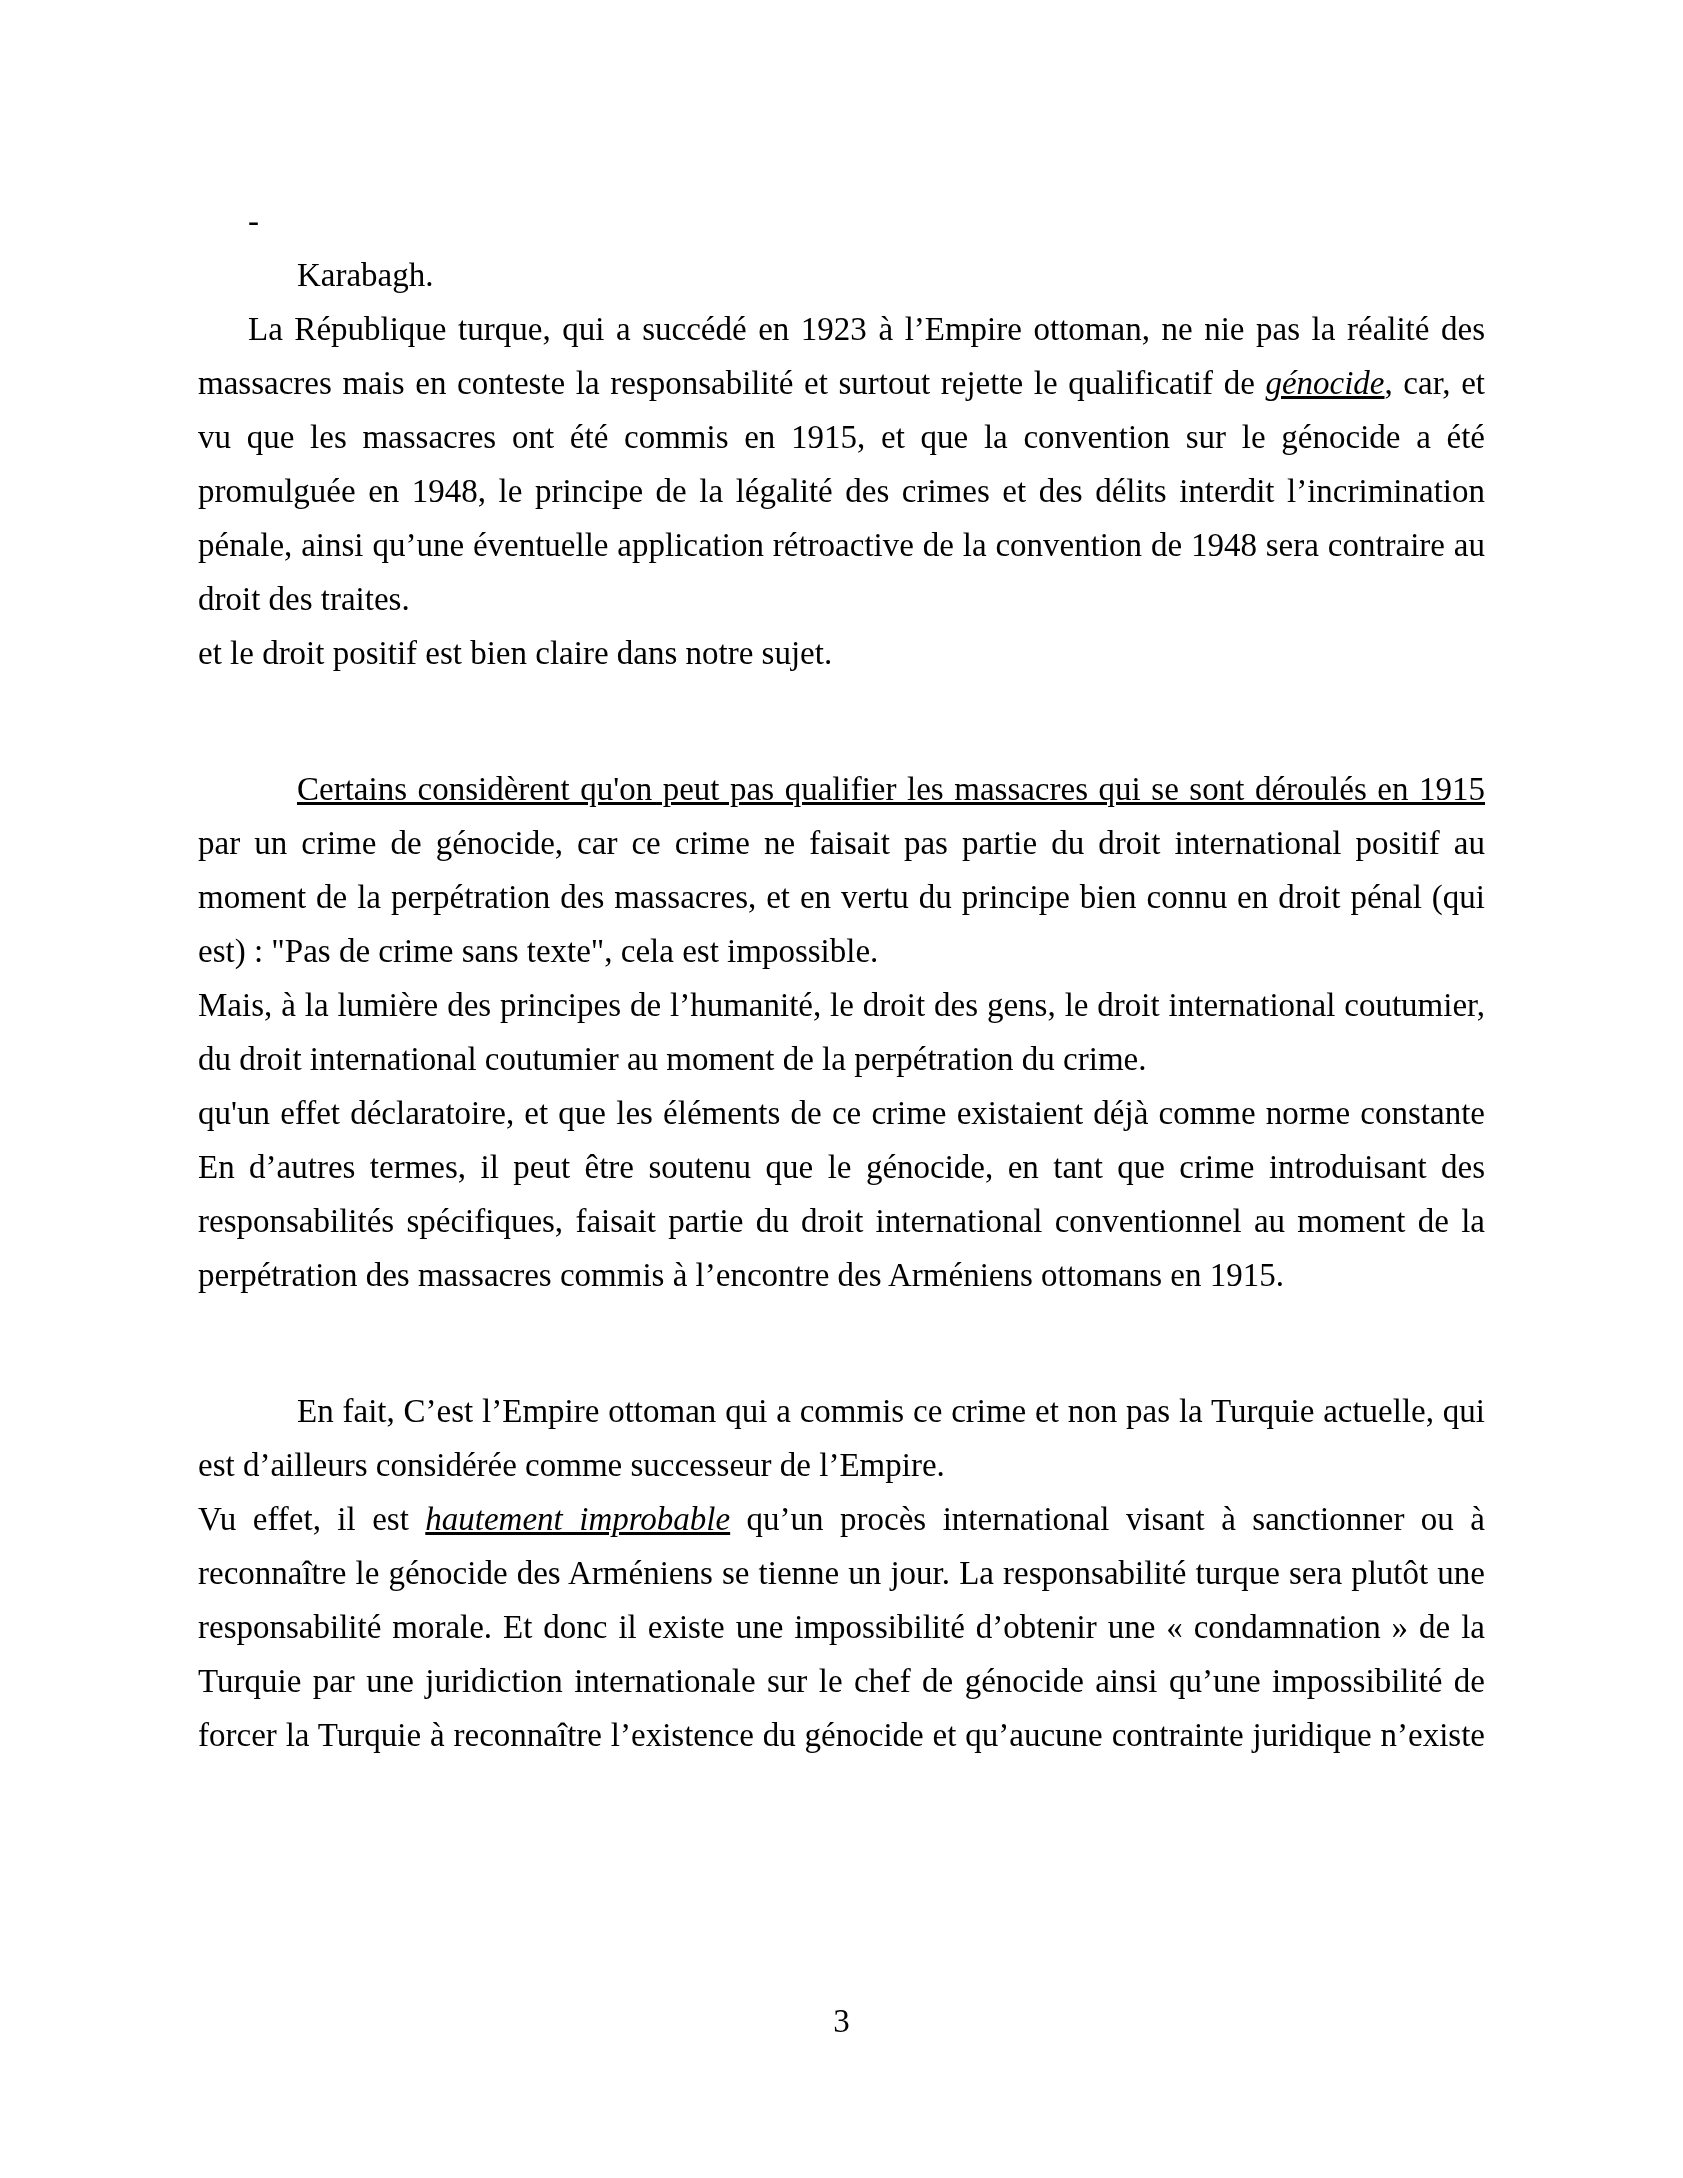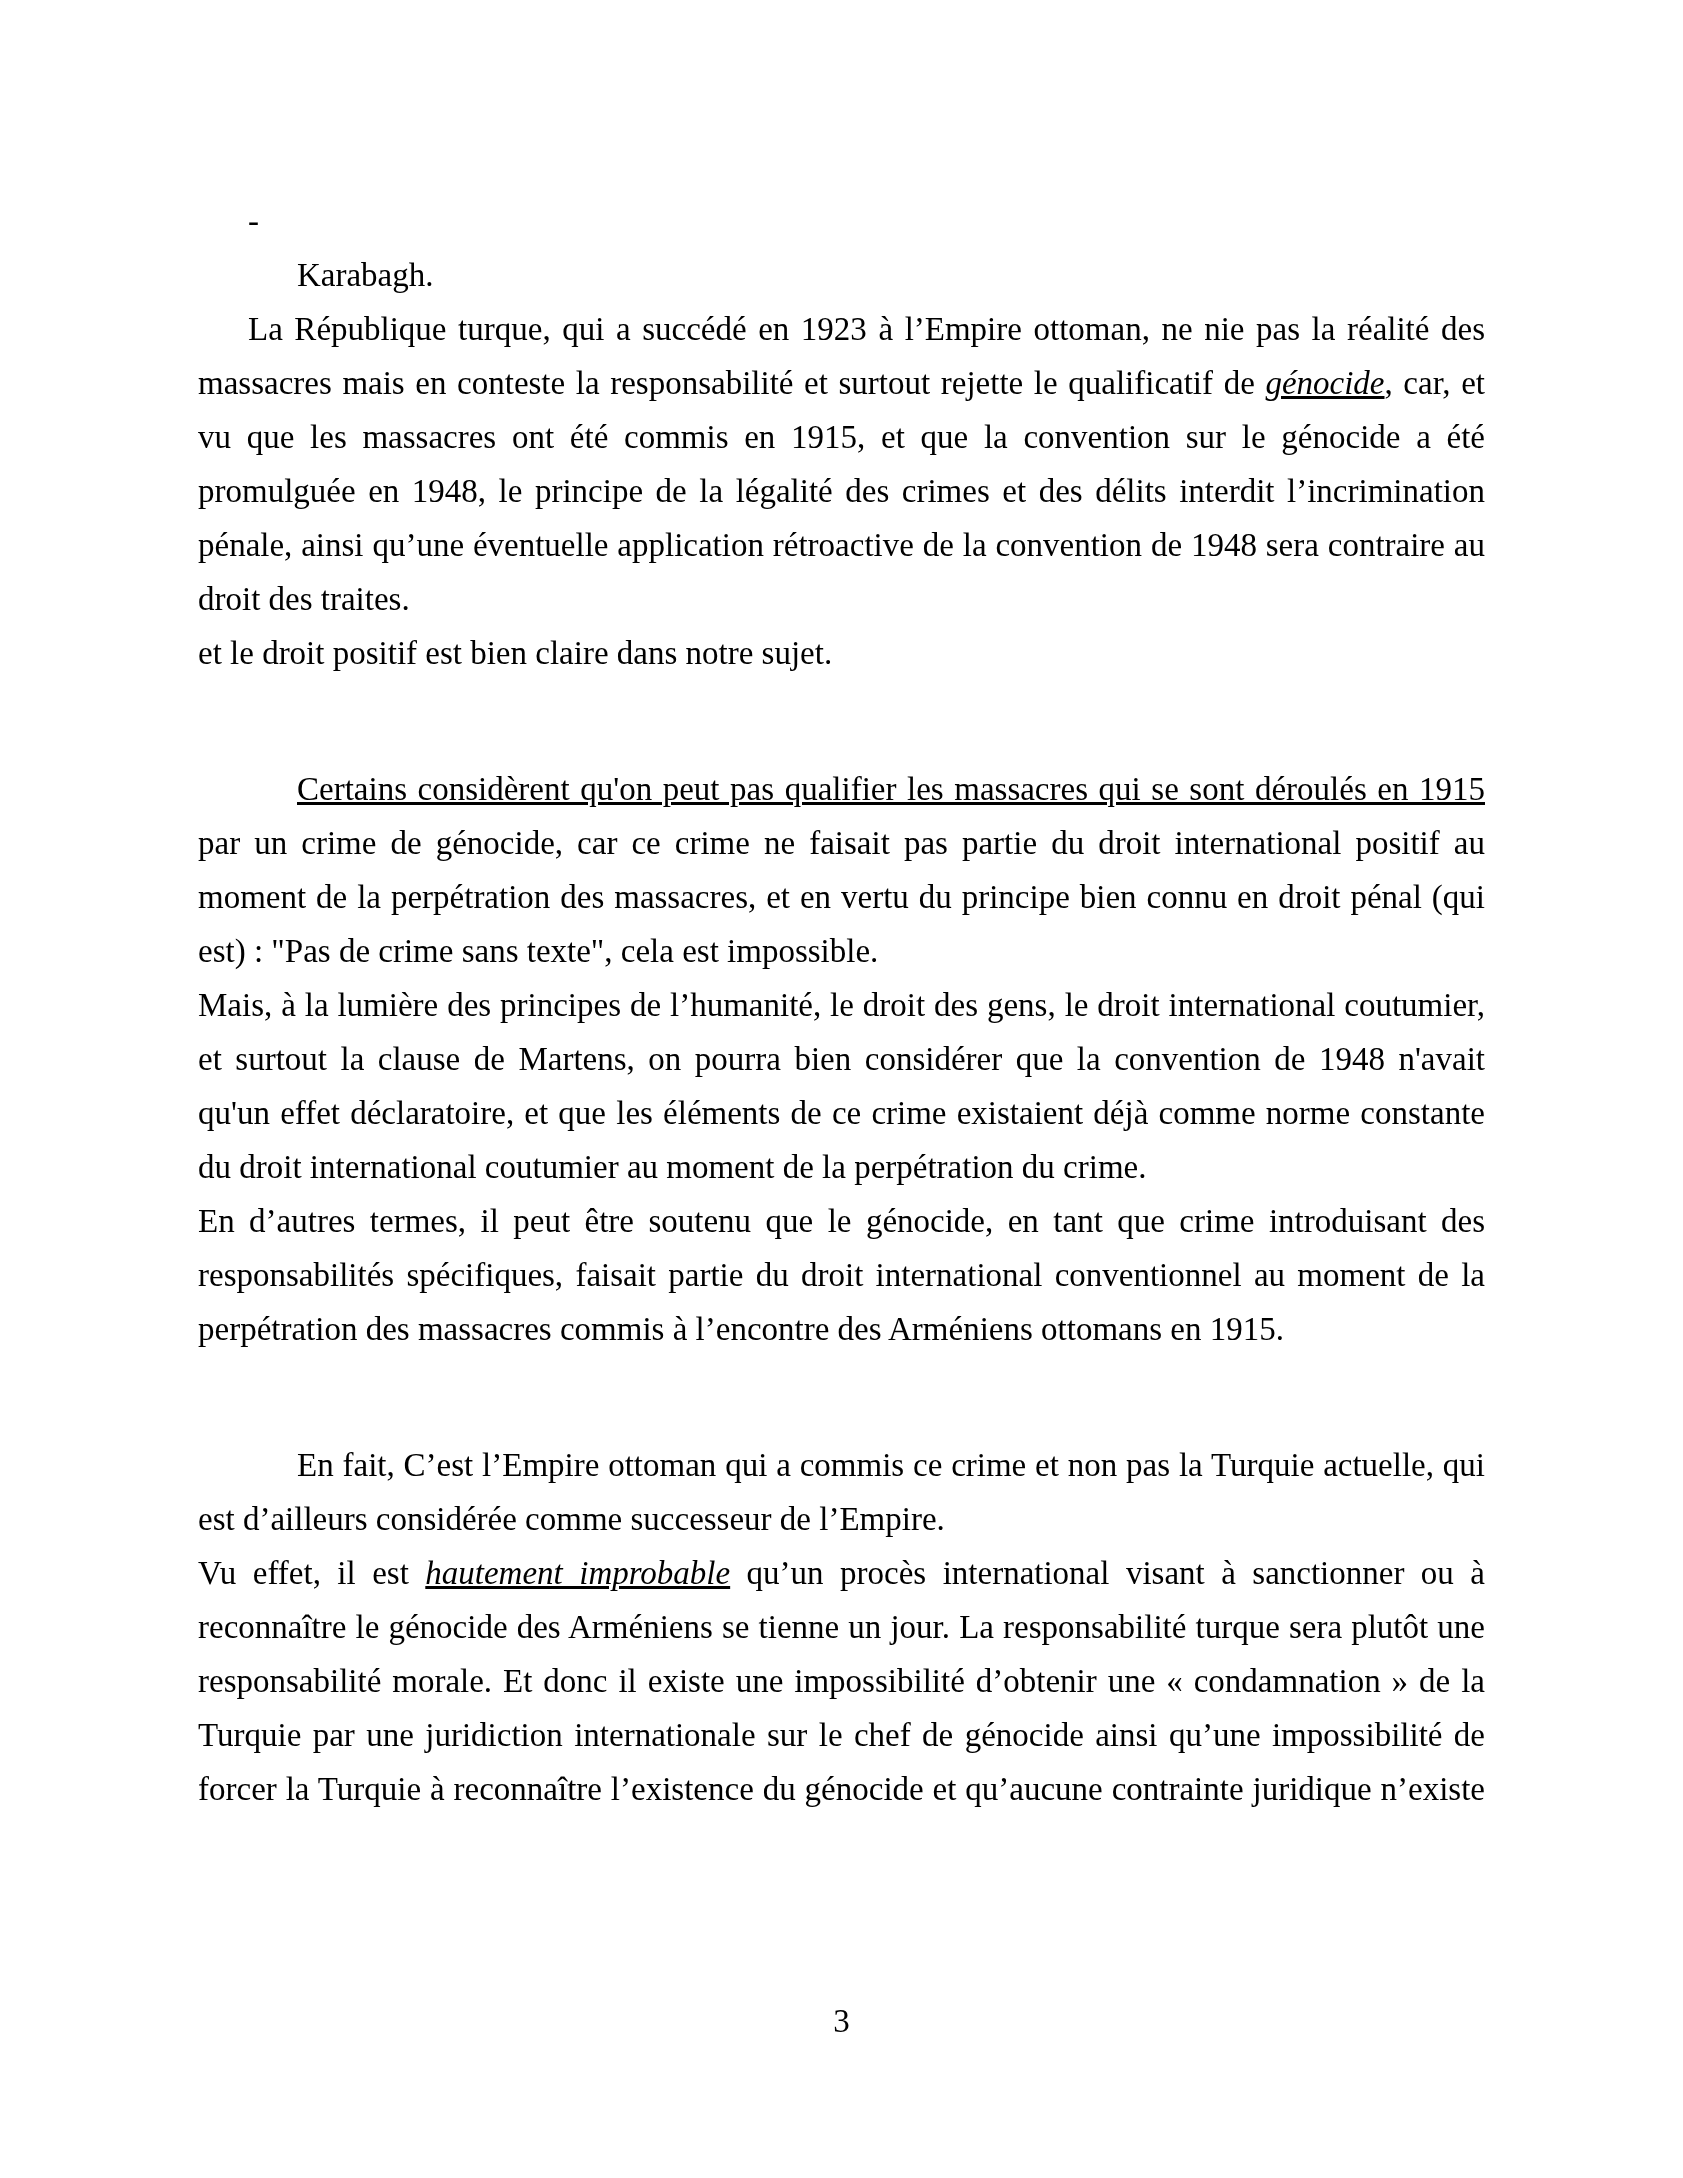--- a/index.html
+++ b/index.html
@@ -72,23 +72,22 @@
       </div>
       <div class="block block--spacer"></div>
       <div class="block block--paragraph">
         <div class="line" style="padding-left: 99px; text-decoration: underline;"><span class="seg">Certains considèrent qu'on peut pas qualifier les massacres qui se sont déroulés en 1915</span></div>
         <div class="line"><span class="seg">par un crime de génocide, car ce crime ne faisait pas partie du droit international positif au</span></div>
         <div class="line"><span class="seg">moment de la perpétration des massacres, et en vertu du principe bien connu en droit pénal (qui</span></div>
         <div class="line line--end"><span class="seg">est) : "Pas de crime sans texte", cela est impossible.</span></div>
       </div>
       <div class="block block--paragraph">
         <div class="line"><span class="seg">Mais, à la lumière des principes de l’humanité, le droit des gens, le droit international coutumier,</span></div>
-        <div class="line"><span class="seg">et surtout la clause de Martens, on pourra bien considérer que la convention de 1948 n'avait</span></div>
+        <div class="line line--end"><span class="seg">du droit international coutumier au moment de la perpétration du crime.</span></div>
         <div class="line"><span class="seg">qu'un effet déclaratoire, et que les éléments de ce crime existaient déjà comme norme constante</span></div>
-        <div class="line line--end"><span class="seg">du droit international coutumier au moment de la perpétration du crime.</span></div>
       </div>
       <div class="block block--paragraph">
         <div class="line"><span class="seg">En d’autres termes, il peut être soutenu que le génocide, en tant que crime introduisant des</span></div>
         <div class="line"><span class="seg">responsabilités spécifiques, faisait partie du droit international conventionnel au moment de la</span></div>
         <div class="line line--end"><span class="seg">perpétration des massacres commis à l’encontre des Arméniens ottomans en 1915.</span></div>
       </div>
       <div class="block block--spacer"></div>
       <div class="block block--paragraph">
         <div class="line" style="padding-left: 99px;"><span class="seg">En fait, C’est l’Empire ottoman qui a commis ce crime et non pas la Turquie actuelle, qui</span></div>
         <div class="line line--end"><span class="seg">est d’ailleurs considérée comme successeur de l’Empire.</span></div>

